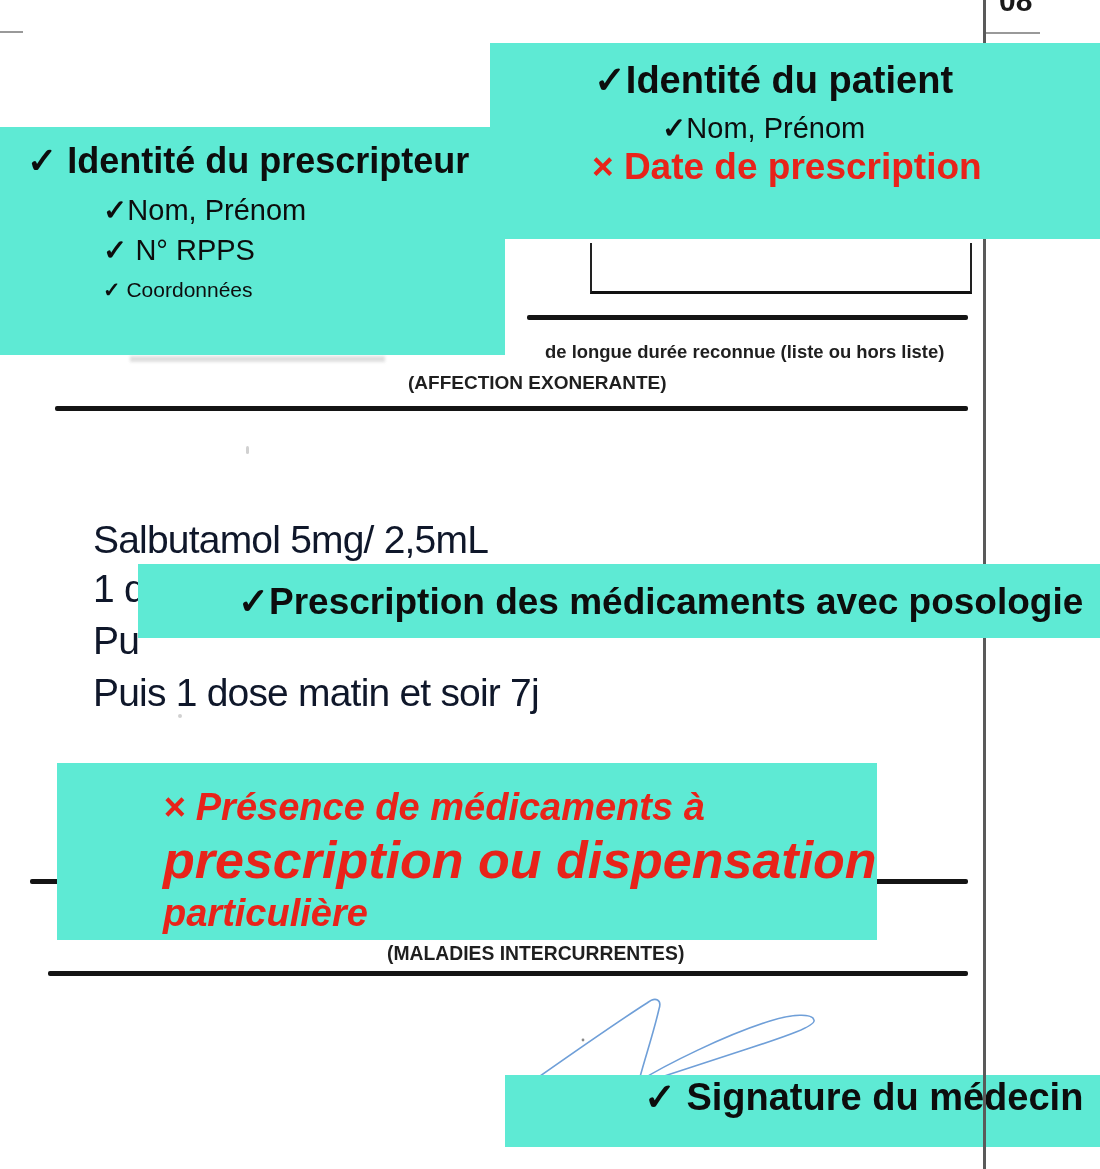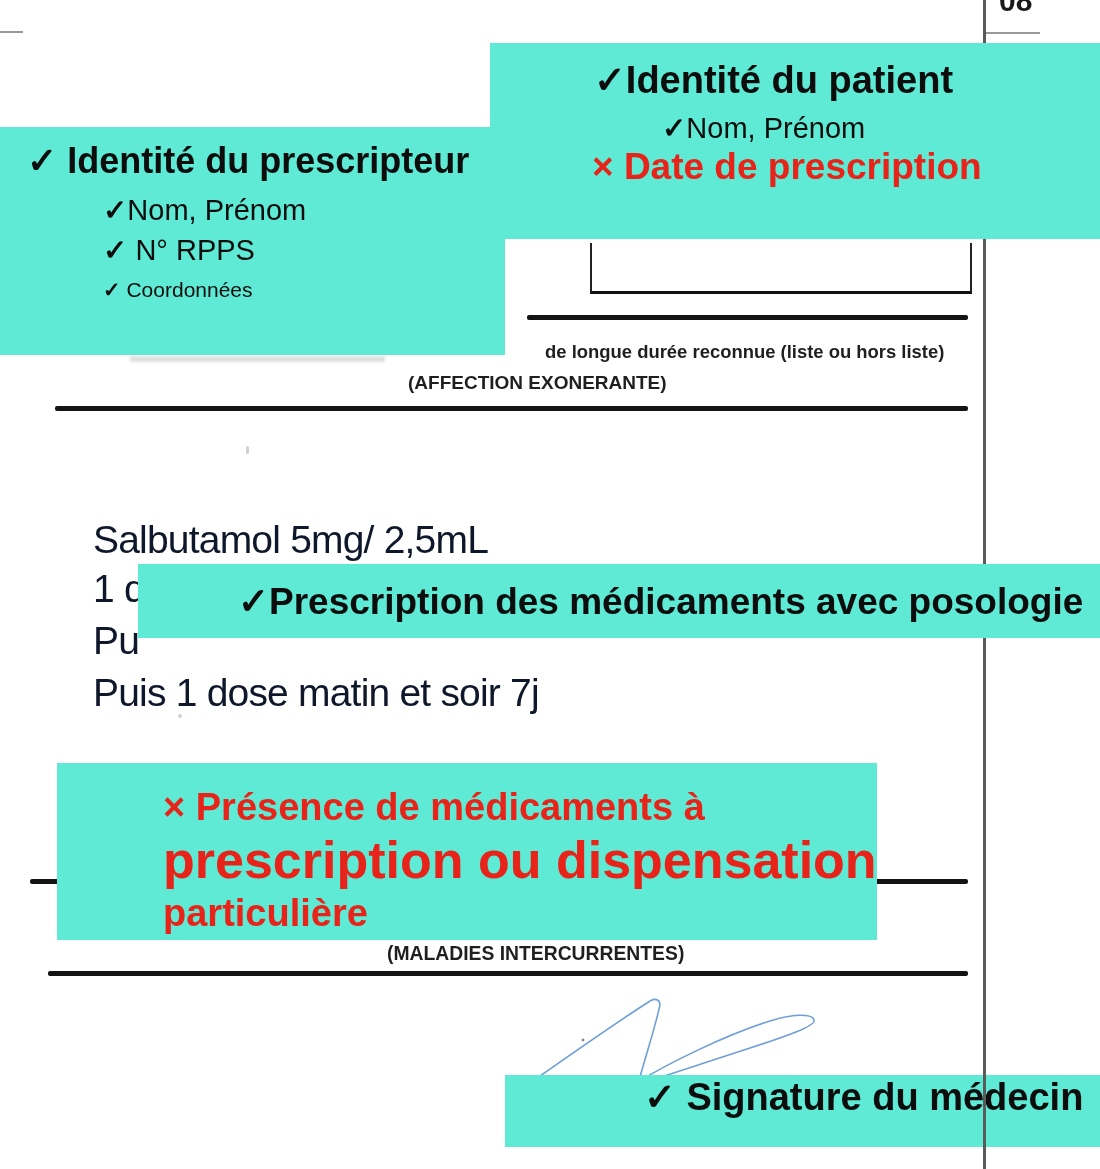--- a/index.html
+++ b/index.html
@@ -96,21 +96,21 @@
       <span>×</span> <span>Date de prescription</span>
     </div>
   </div>
 
   <div class="green" style="left:138px;top:564px;width:962px;height:74px;display:flex;align-items:center;">
     <div class="ann-title" style="margin-left:100px;font-size:37px;">
       <span class="chk">✓</span><span>Prescription des médicaments avec posologie</span>
     </div>
   </div>
 
-  <div class="green" style="left:57px;top:763px;width:820px;height:177px;">
+  <div class="green" style="left:57px;top:763px;width:820px;height:177px;font-style:italic;">
     <div class="redtxt" style="margin:18px 0 0 106px;font-size:38px;line-height:53px;">
       <span>×</span> <span>Présence de médicaments à</span>
     </div>
     <div class="redtxt" style="margin-left:106px;font-size:52px;line-height:53px;">prescription ou dispensation</div>
     <div class="redtxt" style="margin-left:106px;font-size:38px;line-height:53px;">particulière</div>
   </div>
 
   <div class="green" style="left:505px;top:1075px;width:580px;height:72px;display:flex;align-items:flex-start;padding-left:24px;">
     <div class="ann-title" style="margin-left:115px;font-size:38px;">
       <span class="chk">✓</span> <span>Signature du médecin</span>

